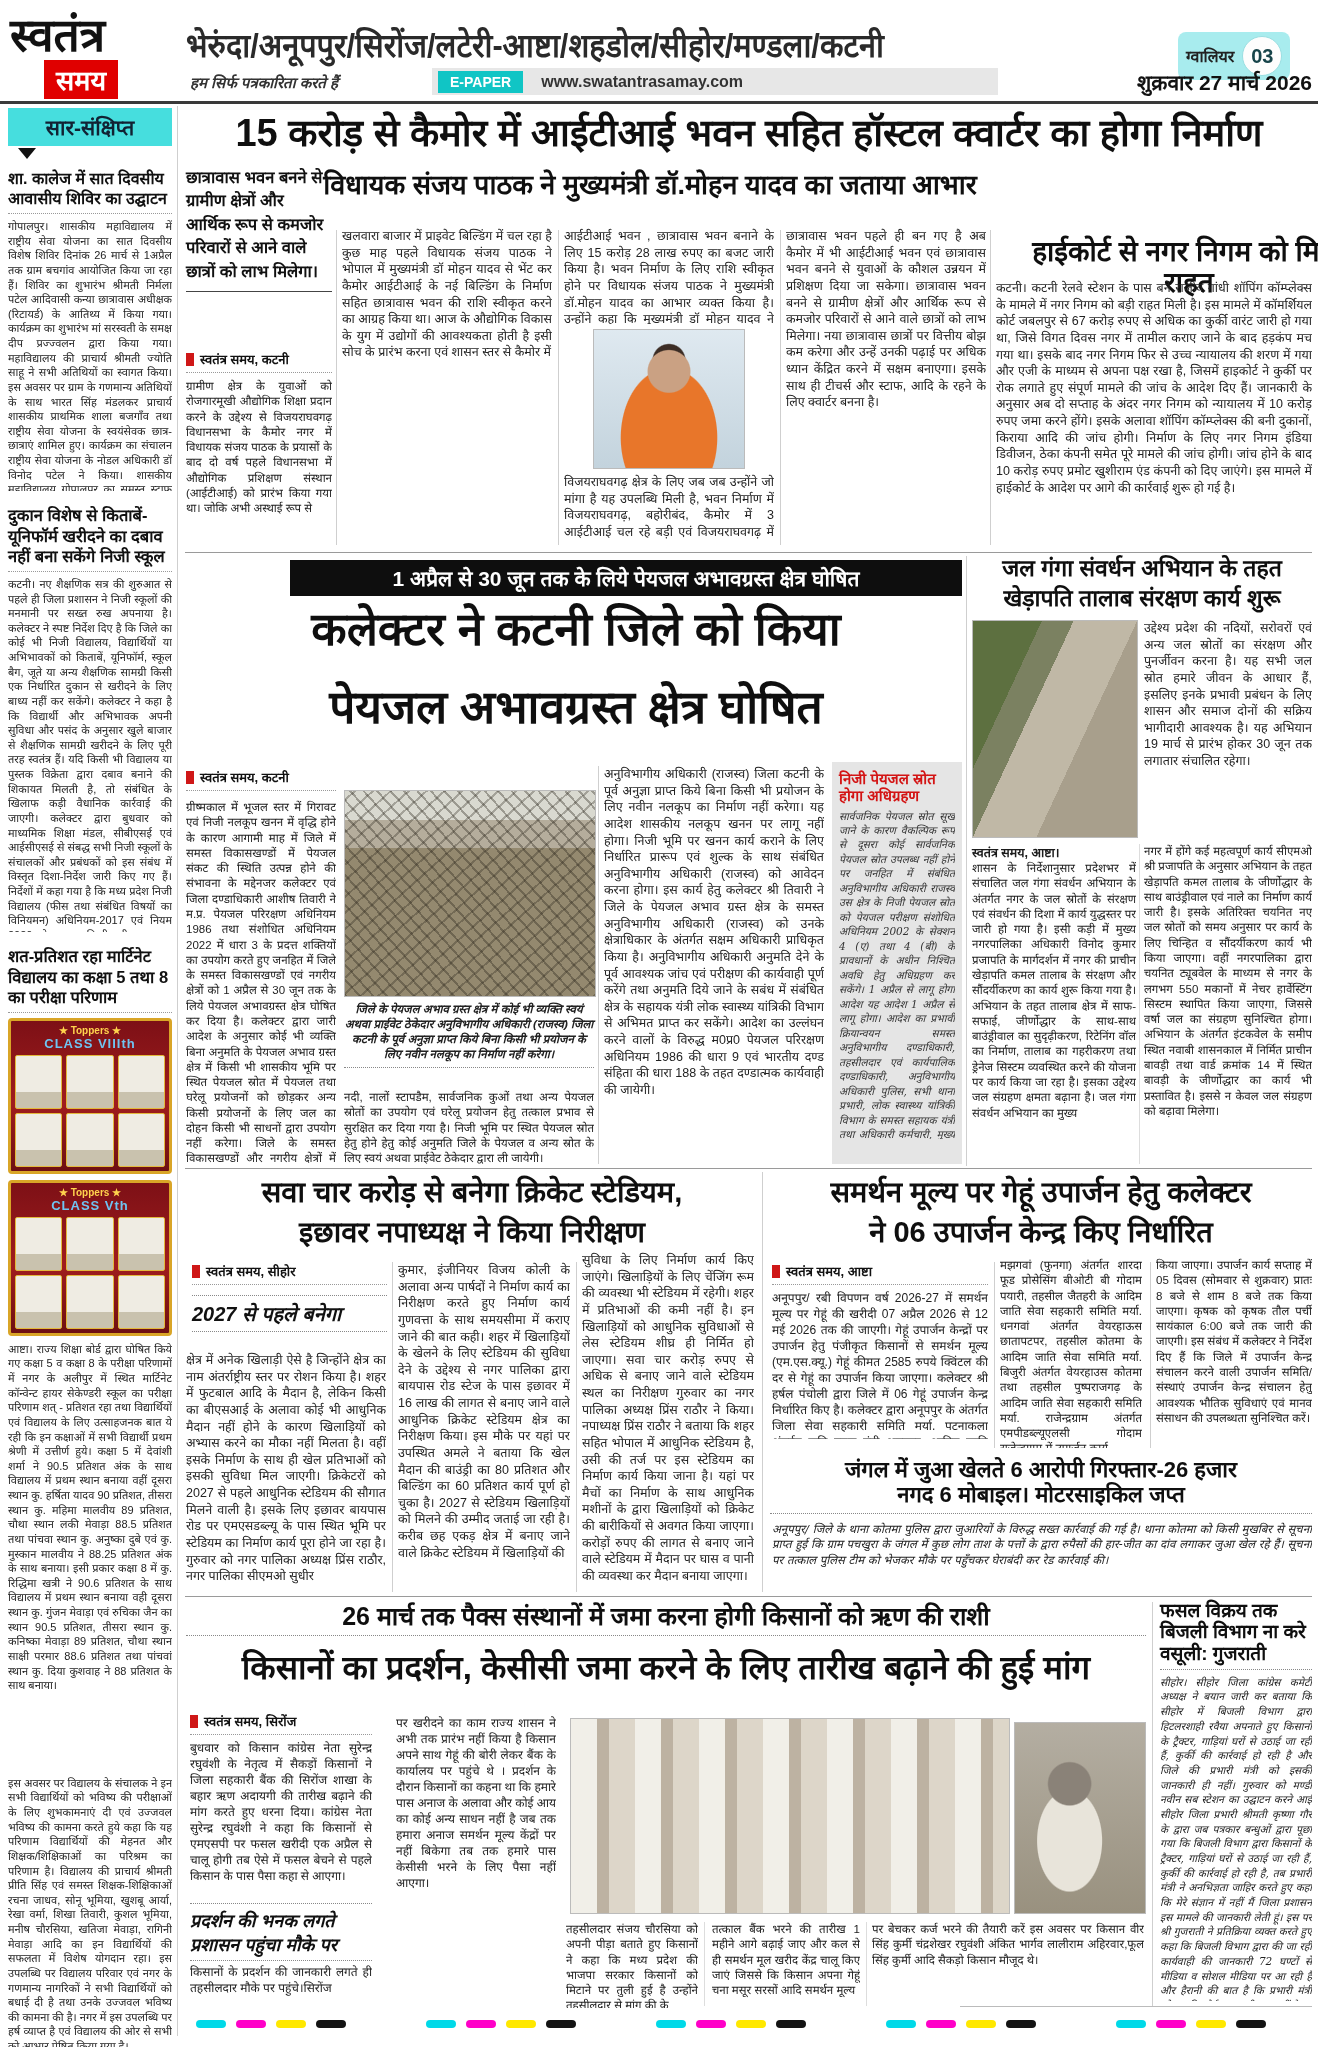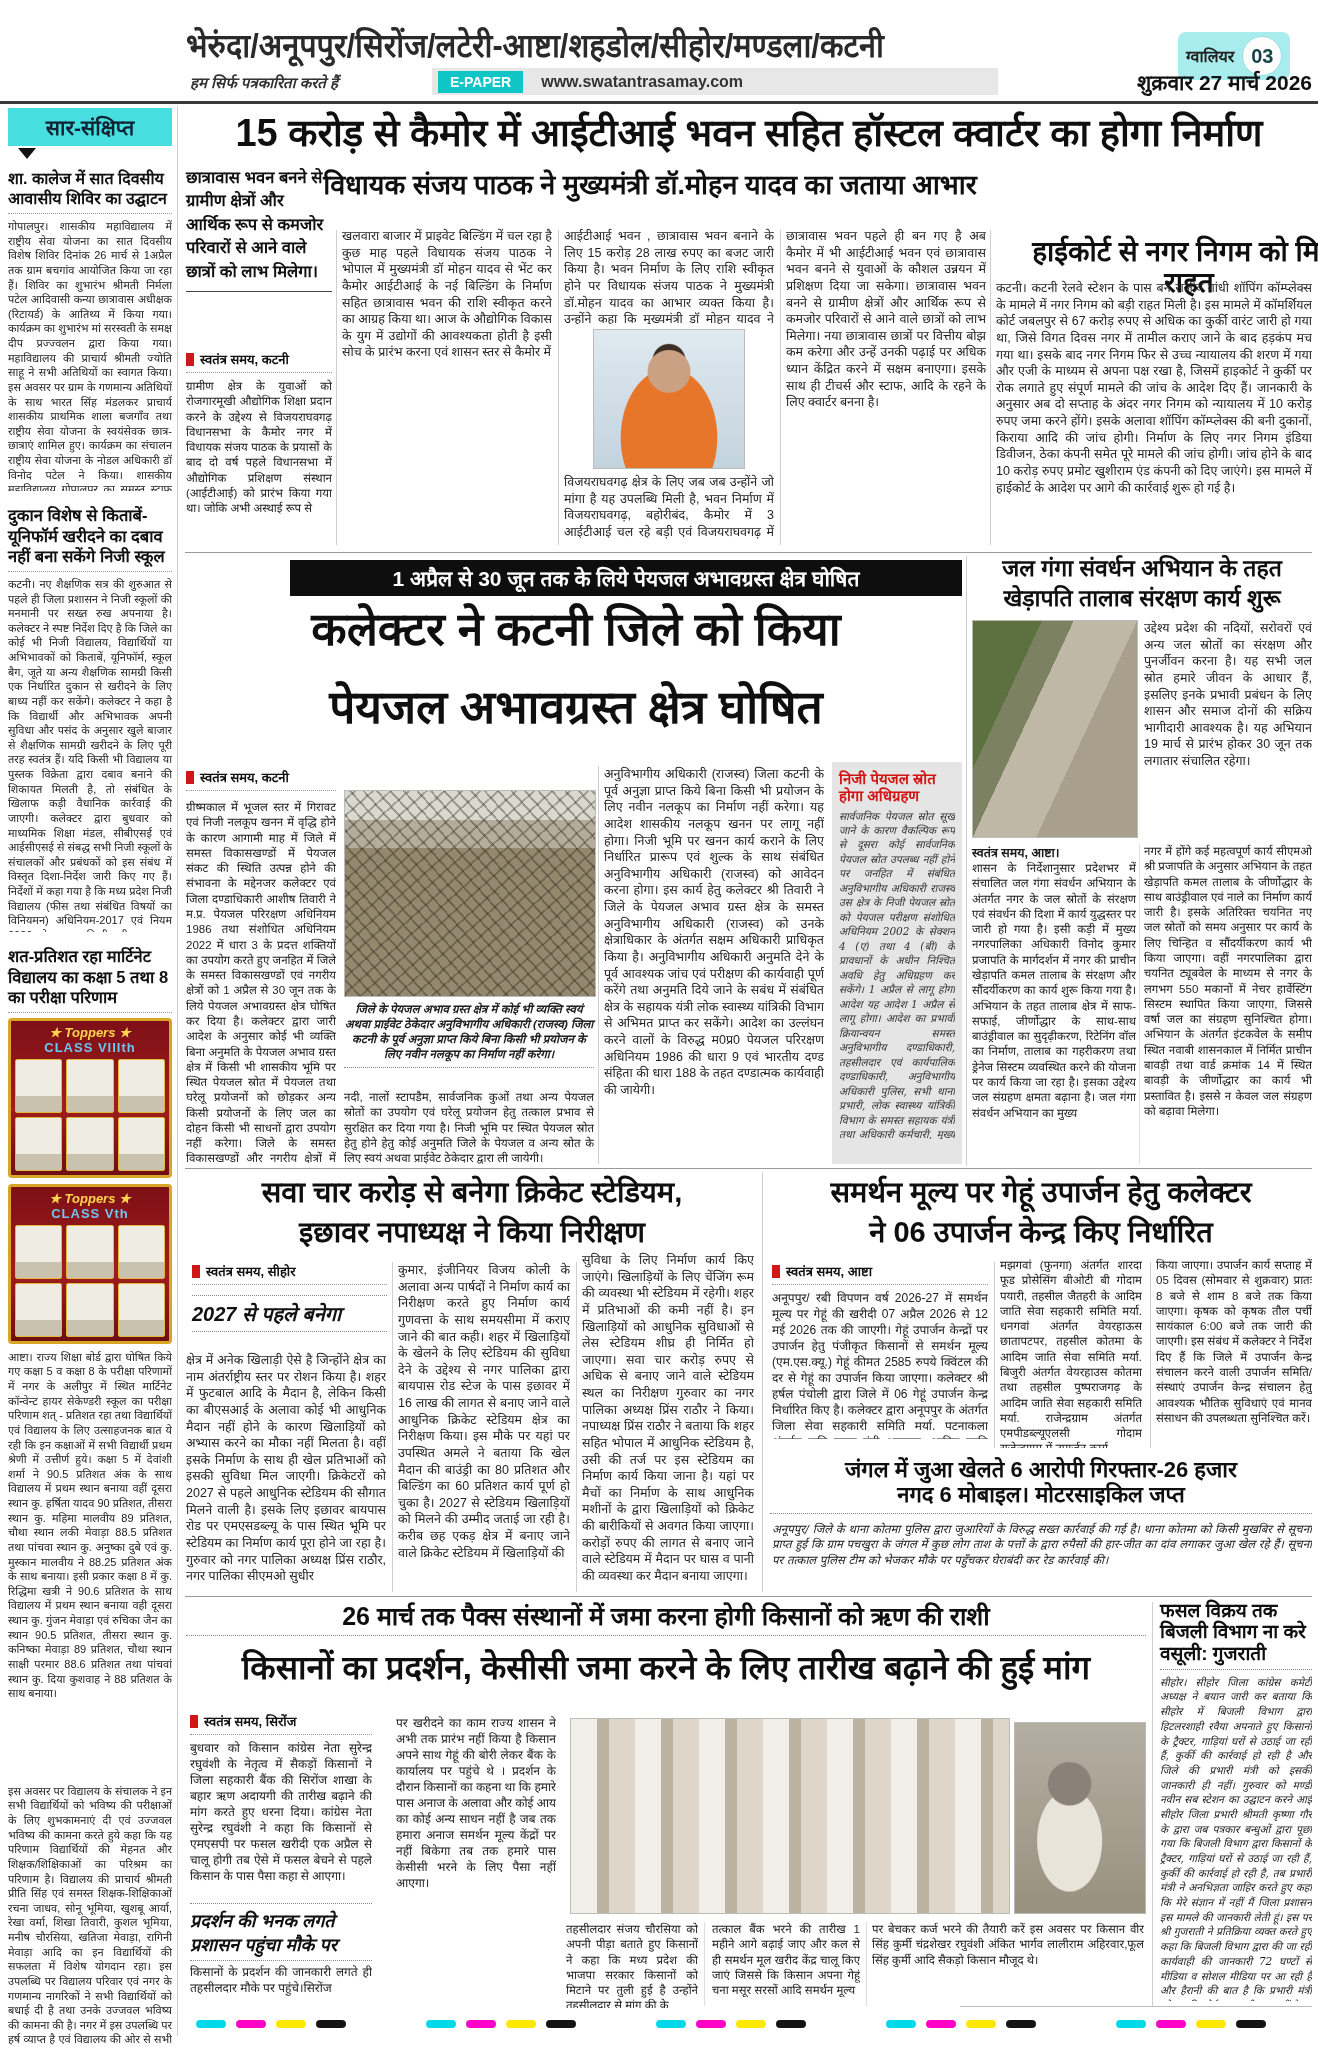--- a/index.html
+++ b/index.html
@@ -35,21 +35,21 @@
   .dateline{font-weight:800;font-size:21px;color:#111;text-align:right;}
   
   .sb-band{background:#46dede;color:#123;font-weight:800;font-size:21px;text-align:center;padding:5px 0;}
   .sb-tri{width:0;height:0;border-left:9px solid transparent;border-right:9px solid transparent;
           border-top:11px solid #111;margin:2px 0 4px 10px;}
   .sb-head{font-weight:800;font-size:16px;line-height:1.25;color:#111;padding:6px 0 4px 0;
            border-bottom:1px dotted #999;margin-bottom:5px;}
   .sb-body{font-size:11px;line-height:1.33;text-align:justify;color:#222;overflow:hidden;}
   .board{background:linear-gradient(#7d1016,#a01d1d 55%,#6e0f12);border:3px solid #d9a527;
          border-radius:4px;padding:4px;}
-  .board-title{color:#ffd34d;font-weight:800;font-style:italic;text-align:center;font-size:13px;}
+  .board-title{color:#ffd34d;font-weight:800;text-align:center;font-size:10px;}
   .board-class{color:#6fc4f2;font-weight:800;text-align:center;font-size:13px;letter-spacing:1px;}
   .board-grid{display:grid;grid-template-columns:repeat(3,1fr);gap:4px;margin-top:4px;}
   .board-ph{height:52px;background:linear-gradient(#efece3 0 70%,#c9c2ae 70% 100%);
             border:1px solid #e3b93c;border-radius:2px;}
   .graybox{background:#e5e5e5;padding:8px 7px;}
   .graybox h4{margin:0 0 4px 0;color:#d31414;font-size:15px;line-height:1.15;font-weight:800;}
   .graybox p{margin:0;font-family:"DejaVu Serif",serif;font-style:italic;font-size:10.5px;
              line-height:1.38;text-align:justify;color:#333;}
   .callout{font-size:16.5px;font-weight:700;line-height:1.42;color:#111;border-bottom:1px solid #444;
            padding-bottom:8px;}
@@ -81,20 +81,24 @@
      radial-gradient(circle at 42% 32%, #8a8278 0 14%, transparent 15%),
      radial-gradient(ellipse at 42% 62%, #e8e4da 0 30%, transparent 31%),
      radial-gradient(ellipse at 46% 52%, #e87c1e 0 12%, transparent 13%),
      linear-gradient(#b4aea2, #99917f);}
 </style>
 </head>
 <body>
 
 <div class="page">
 
+  <div class="abs" style="left:10px;top:12px;width:168px;">
+    <div class="logo1">स्वतंत्र</div>
+    <div class="logo2">समय</div>
+  </div>
   <div class="abs cities" style="left:186px;top:22px;width:1060px;">भेरुंदा/अनूपपुर/सिरोंज/लटेरी-आष्टा/शहडोल/सीहोर/मण्डला/कटनी</div>
   <div class="abs edition-badge" style="left:1178px;top:32px;">
     <span class="edition-name">ग्वालियर</span>
     <span class="page-circle">03</span>
   </div>
   <div class="abs tagline" style="left:190px;top:72px;width:240px;">हम सिर्फ पत्रकारिता करते हैं</div>
   <div class="abs epaper-bar" style="left:432px;top:68px;width:560px;">
     <span class="epaper-badge">E-PAPER</span>
     <span class="site">www.swatantrasamay.com</span>
   </div>

